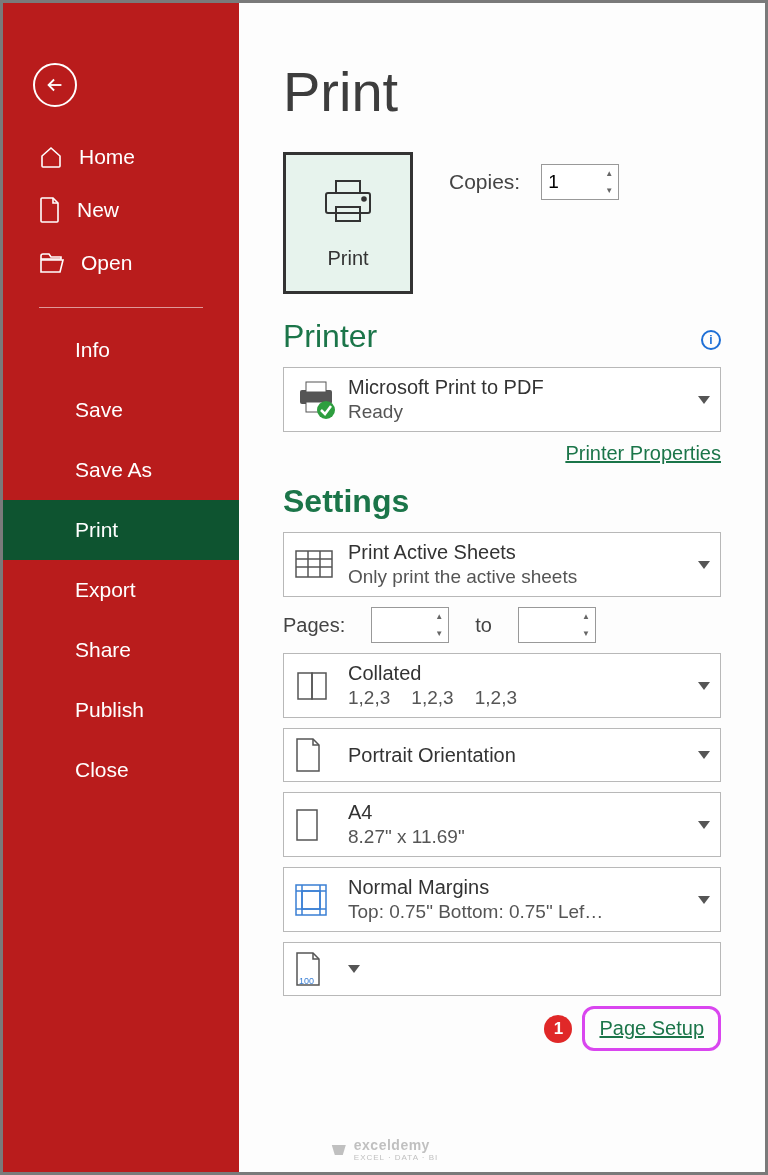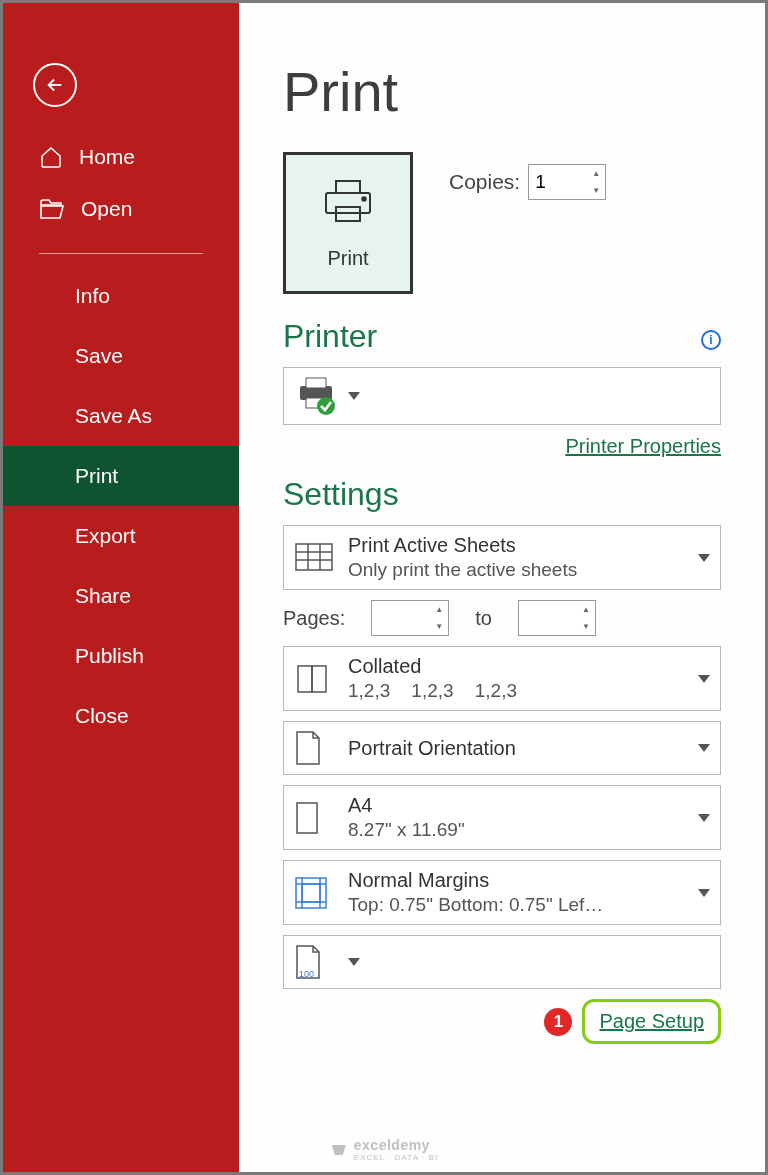--- a/index.html
+++ b/index.html
@@ -51,21 +51,21 @@
     font-size: 56px; font-weight: 300; color: #3d3d3d;
     margin-bottom: 28px;
   }
   .print-row { display: flex; align-items: flex-start; gap: 36px; margin-bottom: 18px;}
   .print-btn {
     width: 130px; height: 142px; border: 3px solid #333;
     background: #e7f3ed; display: flex; flex-direction: column;
     align-items: center; justify-content: center; gap: 20px;
     cursor: pointer; font-size: 20px; color: #333;
   }
-  .copies-row { display: flex; align-items: center; gap: 8px; margin-top: 12px;}
+  .copies-row { display: flex; align-items: center; gap: 21px; margin-top: 12px;}
   .copies-row label { font-size: 21px; color: #444; }
   .spin {
     display: inline-flex; align-items: center;
     border: 1px solid #999; background: #fff; height: 36px;
   }
   .spin input {
     border: none; width: 58px; height: 34px; font-size: 19px;
     padding: 0 6px; outline: none;
   }
   .spin .arrows {
@@ -103,21 +103,21 @@
   .link {
     color: #1b7549; text-decoration: underline; font-size: 20px;
     display: block; text-align: right; margin-bottom: 18px; cursor: pointer;
   }
   .pages-row {
     display: flex; align-items: center; gap: 26px; margin-bottom: 10px;
     font-size: 20px; color: #444;
   }
   .callout-row { display: flex; align-items: center; justify-content: flex-end; gap: 10px; }
   .callout {
-    border: 3px solid #84cc16; border-radius: 12px; padding: 8px 14px;
+    border: 3px solid #d946ef; border-radius: 12px; padding: 8px 14px;
   }
   .badge {
     width: 28px; height: 28px; border-radius: 50%; background: #e02828; color: #fff;
     display: flex; align-items: center; justify-content: center; font-size: 17px; font-weight: bold;
   }
   .watermark {
     position: absolute; bottom: 10px; left: 50%; transform: translateX(-50%);
     color: #c0c0c0; font-size: 14px; font-weight: 600; letter-spacing: 0.5px;
     display: flex; align-items: center; gap: 6px;
   }
@@ -134,20 +134,27 @@
           <path d="M19 12H5"></path>
           <path d="M11 18l-6-6 6-6"></path>
         </svg>
     </div>
     <div class="nav-group">
       <div class="nav-item">
         <svg width="24" height="24" viewBox="0 0 24 24" fill="none" stroke="#fff" stroke-width="1.6">
             <path d="M3 11l9-8 9 8v10a1 1 0 0 1-1 1H4a1 1 0 0 1-1-1z"></path>
           </svg>
         <span>Home</span>
+      </div>
+      <div class="nav-item">
+        <svg width="22" height="26" viewBox="0 0 22 26" fill="none" stroke="#fff" stroke-width="1.6">
+            <path d="M3 1h11l5 5v18a1 1 0 0 1-1 1H3a1 1 0 0 1-1-1V2a1 1 0 0 1 1-1z"></path>
+            <path d="M14 1v5h5"></path>
+          </svg>
+        <span>New</span>
       </div>
       <div class="nav-item">
         <svg width="26" height="22" viewBox="0 0 26 22" fill="none" stroke="#fff" stroke-width="1.6">
             <path d="M2 4a2 2 0 0 1 2-2h6l2 3h10v2H2z"></path>
             <path d="M2 8h22l-3 12H2z"></path>
           </svg>
         <span>Open</span>
       </div>
     </div>
     <div class="nav-divider"></div>
@@ -193,25 +200,29 @@
     <div class="dropdown">
       <div class="dd-icon">
         <svg width="44" height="40" viewBox="0 0 44 40">
             <rect x="6" y="10" width="32" height="14" rx="2" fill="#555"></rect>
             <rect x="12" y="2" width="20" height="10" fill="#fff" stroke="#555"></rect>
             <rect x="12" y="22" width="20" height="10" fill="#fff" stroke="#555"></rect>
             <circle cx="32" cy="30" r="9" fill="#2e9e3f"></circle>
             <path d="M27 30l4 4 6-8" stroke="#fff" stroke-width="2.5" fill="none"></path>
           </svg>
       </div>
+      <div class="dd-text">
+        <div class="dd-title">Microsoft Print to PDF</div>
+        <div class="dd-sub">Ready</div>
+      </div>
       <div class="dd-arrow"></div>
     </div>
     <a class="link">Printer Properties</a>
 
-    <h2 style="font-size:32px;font-weight:400;color:#1b7549;margin:0 0 12px 0">Settings</h2>
+    <h2 style="font-size:32px;font-weight:700;color:#1b7549;margin:0 0 12px 0">Settings</h2>
 
     <div class="dropdown">
       <div class="dd-icon">
           <svg width="40" height="32" viewBox="0 0 40 32" fill="none" stroke="#555" stroke-width="1.5">
             <rect x="2" y="2" width="36" height="26"></rect>
             <line x1="2" y1="10" x2="38" y2="10"></line>
             <line x1="2" y1="18" x2="38" y2="18"></line>
             <line x1="14" y1="2" x2="14" y2="28"></line>
             <line x1="26" y1="2" x2="26" y2="28"></line>
           </svg>

